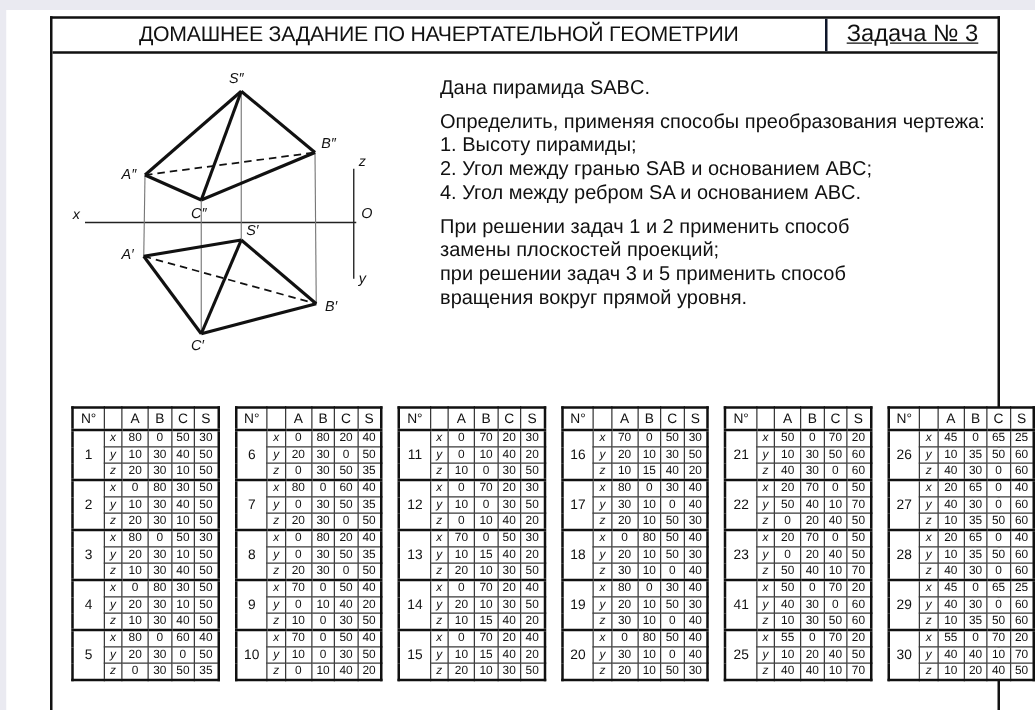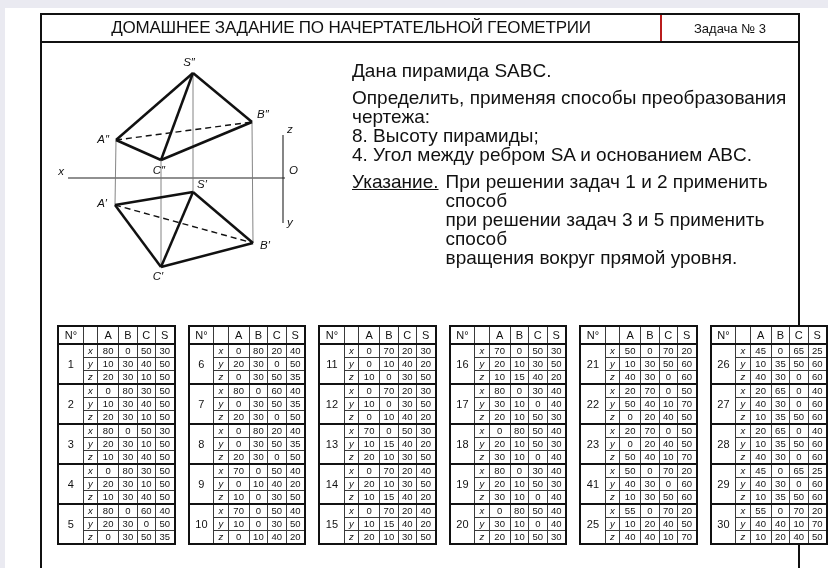--- a/index.html
+++ b/index.html
@@ -17,29 +17,29 @@
     position:absolute; left:35px; top:5px; width:756px; height:553px;
     border-left:2px solid #111; border-right:2px solid #111; border-top:2px solid #111;
     background:#fff;
   }
   .title-bar { display:flex; height:26px; border-bottom:2px solid #111; }
   .title-main {
     flex:1; display:flex; align-items:center; justify-content:center;
     font-size:17px; letter-spacing:-0.2px; white-space:nowrap;
   }
   .title-task {
-    width:136px; border-left:2px solid #b91c1c;
+    width:136px; border-left:2px solid #0f172a;
     display:flex; align-items:center; justify-content:center;
-    font-size:13px; white-space:nowrap;
+    font-size:19px; white-space:nowrap;text-decoration:underline;
   }
   .drawing { position:absolute; left:45px; top:40px; }
   .drawing text { font-size:11.5px; font-style:italic; fill:#111; }
   .problem {
     position:absolute; left:347px; top:53px; width:452px;
-    font-size:19px; line-height:19px;
+    font-size:16px; line-height:19px;
   }
   .problem .given { margin-bottom:8px; }
   .note { display:flex; margin-top:8px; }
   .note-label { text-decoration:underline; margin-right:7px; white-space:nowrap; }
   .tables-row { position:absolute; left:52px; top:317px; display:flex; gap:12px; }
   table.vt { border-collapse:collapse; border:2px solid #111; font-size:9.5px; color:#111; }
   .vt td {
     border:1px solid #3a3a3a; text-align:center; padding:0 1px;
     height:12px; line-height:12px; background:#fff;
   }
@@ -102,26 +102,27 @@
     <text x="108" y="232" text-anchor="middle">C′</text>
     <text x="14" y="127" text-anchor="end">x</text>
     <text x="237" y="85">z</text>
     <text x="239" y="126">O</text>
     <text x="237" y="178">y</text>
   </svg>
 
   <div class="problem">
     <div class="given">Дана пирамида SABC.</div>
     <div>Определить, применяя способы преобразования чертежа:</div>
-    <div>8. Высоту пирамиды;</div>
+    <div>1. Высоту пирамиды;</div>
+    <div>2. Угол между гранью SAB и основанием ABC;</div>
     <div>4. Угол между ребром SA и основанием ABC.</div>
     <div class="note">
-      <div class="note-label">Указание.</div>
       <div class="note-lines">
         <div>При решении задач 1 и 2 применить способ</div>
+        <div>замены плоскостей проекций;</div>
         <div>при решении задач 3 и 5 применить способ</div>
         <div>вращения вокруг прямой уровня.</div>
       </div>
     </div>
   </div>
 
   <div class="tables-row">
       <table class="vt">
         <tbody>
           <tr class="hdr">

